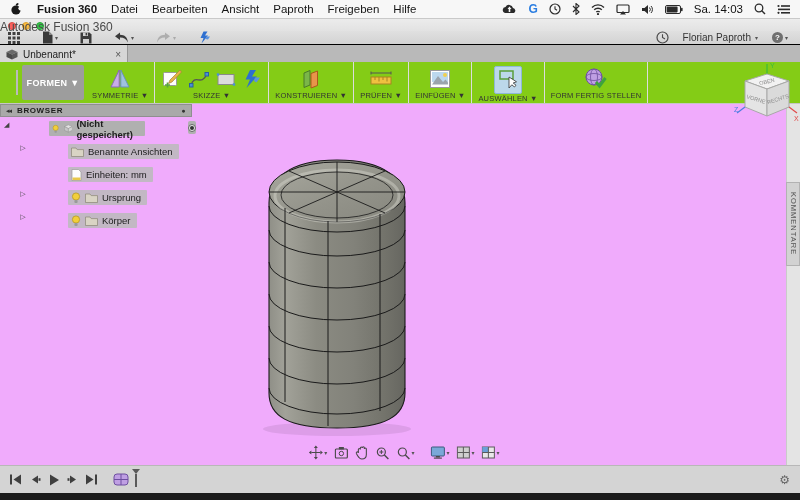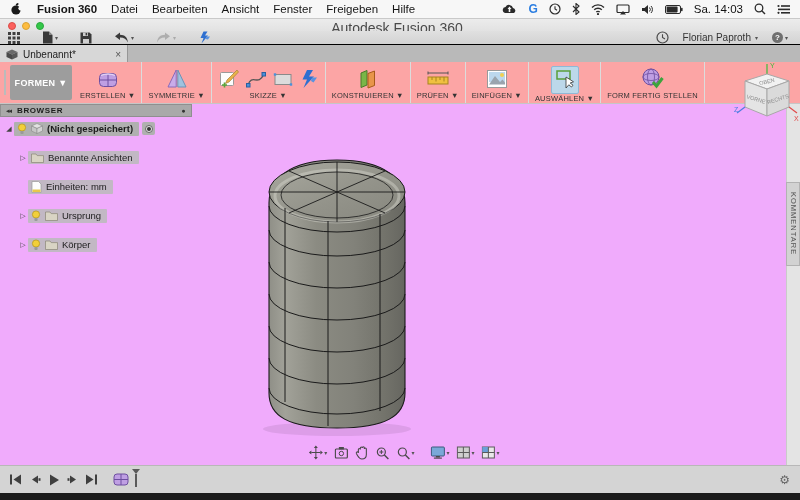--- a/index.html
+++ b/index.html
@@ -21,22 +21,22 @@
   .menubar .time { font-size:11.5px; color:#111; white-space:nowrap; }
 
   
   .titlebar { position:absolute; left:0; top:19px; width:800px; height:12px;
     background:linear-gradient(#ececec,#e2e2e2); }
   .traffic { position:absolute; left:8px; top:3px; display:flex; gap:6px; }
   .traffic span { width:8px; height:8px; border-radius:50%; display:block; }
   .t-red{background:#fc605c;border:.5px solid #d94c48;}
   .t-yel{background:#fdbc40;border:.5px solid #d9a232;}
   .t-grn{background:#34c749;border:.5px solid #2aa83c;}
-  .win-title { position:absolute; left:0; right:6px; top:1px; text-align:center;
-    font-size:14px; color:#4a4a4a; }
+  .win-title { position:absolute; left:0; right:6px; top:1px; 
+    font-size:12px; color:#4a4a4a; }
 
   .qat { position:absolute; left:0; top:31px; width:800px; height:13px;
     background:linear-gradient(#e0e0e0,#d3d3d3); display:flex; align-items:center;
     padding:0 8px; gap:22px; }
   .qat .btn { display:flex; align-items:center; gap:2px; height:13px; }
   .caret { font-size:6px; color:#555; line-height:1; }
   .caret.dis { color:#aaa; }
   .qat .right { margin-left:auto; display:flex; align-items:center; gap:14px; padding-right:4px; }
   .user-name { font-size:10px; color:#333; display:flex; gap:4px; align-items:center; }
   .help-btn { display:flex; align-items:center; gap:2px; }
@@ -47,21 +47,21 @@
   .tabbar { position:absolute; left:0; top:44px; width:800px; height:18px;
     background:#b9b9b9; border-top:1px solid #000000; }
   .doc-tab { position:absolute; left:0; top:0; width:128px; height:18px;
     background:#d7d7d7; border-right:1px solid #979797;
     display:flex; align-items:center; gap:5px; padding:0 6px; }
   .doc-tab .label { font-size:10px; color:#222; flex:1; }
   .tab-close { font-size:10px; color:#555; cursor:default; }
 
   
   .ribbon { position:absolute; left:0; top:62px; width:800px; height:42px;
-    background:#fca5a5; border-bottom:1px solid #c6c6c6; display:flex; align-items:stretch; }
+    background:#84cc16; border-bottom:1px solid #c6c6c6; display:flex; align-items:stretch;padding-left:12px; }
   .ribbon-grip { width:2px; background:#bbb; margin:8px 2px 8px 4px; }
   .ws-btn { width:62px; margin:3px 2px; background:#9d9d9d; border-radius:2px;
     color:#fff; font-size:9px; font-weight:bold; display:flex;
     align-items:center; justify-content:center; letter-spacing:.3px; white-space:nowrap; }
   .rgroup { display:flex; flex-direction:column; justify-content:space-between;
     padding:4px 6px 3px; border-right:1px solid #dcdcdc; }
   .rgroup .icons { display:flex; align-items:center; justify-content:center; gap:5px; flex:1; }
   .rgroup .glabel { font-size:7.5px; color:#333; text-align:center;
     white-space:nowrap; letter-spacing:.2px; }
   .sel-box { background:#bcd8ea; border:1px solid #8fb8d6; border-radius:2px; padding:1px; }
@@ -71,21 +71,21 @@
     background:#f0abfc; }
 
   
   .browser { position:absolute; left:0; top:0; width:192px; }
   .browser-header { height:13px; background:#a9a9a9; border:1px solid #8f8f8f;
     display:flex; align-items:center; gap:6px; padding:0 5px;
     font-size:8px; font-weight:bold; color:#1d1d1d; letter-spacing:.6px; }
   .browser-header .collapse { font-size:7px; color:#333; letter-spacing:-1px; }
   .browser-header .pin { margin-left:auto; font-size:7px; color:#333; }
   .btree { padding:4px 0 0 4px; }
-  .brow { display:flex; align-items:center; height:15px; margin-bottom:14px; }
+  .brow { display:flex; height:15px; margin-bottom:8px;gap:40px; }
   .brow .tw { width:10px; font-size:7px; color:#444; text-align:center; }
   .bpill { display:flex; align-items:center; gap:4px; background:rgba(186,186,186,.85);
     border-radius:1px; padding:1px 6px 1px 3px; font-size:9.5px; color:#1c1c1c; }
   .brow.root .bpill { background:#b0b0b0; font-weight:bold; }
   .brow .radio { margin-left:3px; width:13px; height:13px; background:#b0b0b0;
     border-radius:2px; display:flex; align-items:center; justify-content:center; }
   .brow .radio i { width:8px; height:8px; border-radius:50%; background:#e8e8e8;
     border:1px solid #666; display:flex; align-items:center; justify-content:center; }
   .brow .radio b { width:4px; height:4px; border-radius:50%; background:#333; display:block; }
   .indent1 { margin-left:14px; }
@@ -133,21 +133,21 @@
     <svg width="12" height="14" viewBox="0 0 12 14">
         <circle cx="6" cy="8" r="4.6" fill="#1a1a1a"></circle>
         <circle cx="10.6" cy="6.2" r="2.2" fill="#f7f7f7"></circle>
         <ellipse cx="7.2" cy="2.4" rx="1.6" ry="1" transform="rotate(-35 7.2 2.4)" fill="#1a1a1a"></ellipse>
       </svg>
   </span>
   <span class="m-item app">Fusion 360</span>
   <span class="m-item">Datei</span>
   <span class="m-item">Bearbeiten</span>
   <span class="m-item">Ansicht</span>
-  <span class="m-item">Fenster</span>
+  <span class="m-item">Paproth</span>
   <span class="m-item">Freigeben</span>
   <span class="m-item">Hilfe</span>
   <span class="spacer"></span>
   <span class="status">
     <svg width="15" height="11" viewBox="0 0 15 11">
         <path d="M3,9 a3,3 0 0 1 .5-5.9 A4,4 0 0 1 11,4 a2.7,2.7 0 0 1 1,5 Z" fill="#2b2b2b"></path>
         <path d="M7.5,2.5 l2,2.4 h-1.2 v3 h-1.6 v-3 H5.5 Z" fill="#f7f7f7"></path>
       </svg>
     <span class="g-logo">G</span>
     <svg width="12" height="12" viewBox="0 0 12 12">
@@ -274,30 +274,20 @@
       </svg>
     <span class="label">Unbenannt*</span>
     <span class="tab-close">×</span>
   </div>
 </div>
 
 <div class="ribbon">
   <div class="ribbon-grip"></div>
   <div class="ws-btn">FORMEN ▼</div>
 
-  <div class="rgroup">
-    <div class="icons">
-        <svg width="24" height="22" viewBox="0 0 24 22">
-          <rect x="3.5" y="5.5" width="17" height="13" rx="4" fill="#bf9fe3" stroke="#6e4fa0"></rect>
-          <path d="M12,5.5 V18.5 M3.5,12 H20.5" stroke="#6e4fa0" fill="none"></path>
-          <path d="M5,7.5 a9,4 0 0 1 14,0" fill="none" stroke="#e2d2f4" stroke-width="1.4"></path>
-        </svg>
-      </div>
-    <div class="glabel">ERSTELLEN ▼</div>
-  </div>
 
 
   <div class="rgroup">
     <div class="icons">
         <svg width="22" height="22" viewBox="0 0 22 22">
           <path d="M10.2,2 V19 H2 Z" fill="#c9ace9" stroke="#8a6ab8"></path>
           <path d="M11.8,2 V19 H20 Z" fill="#9fc2de" stroke="#6a92b8"></path>
         </svg>
       </div>
     <div class="glabel">SYMMETRIE ▼</div>

